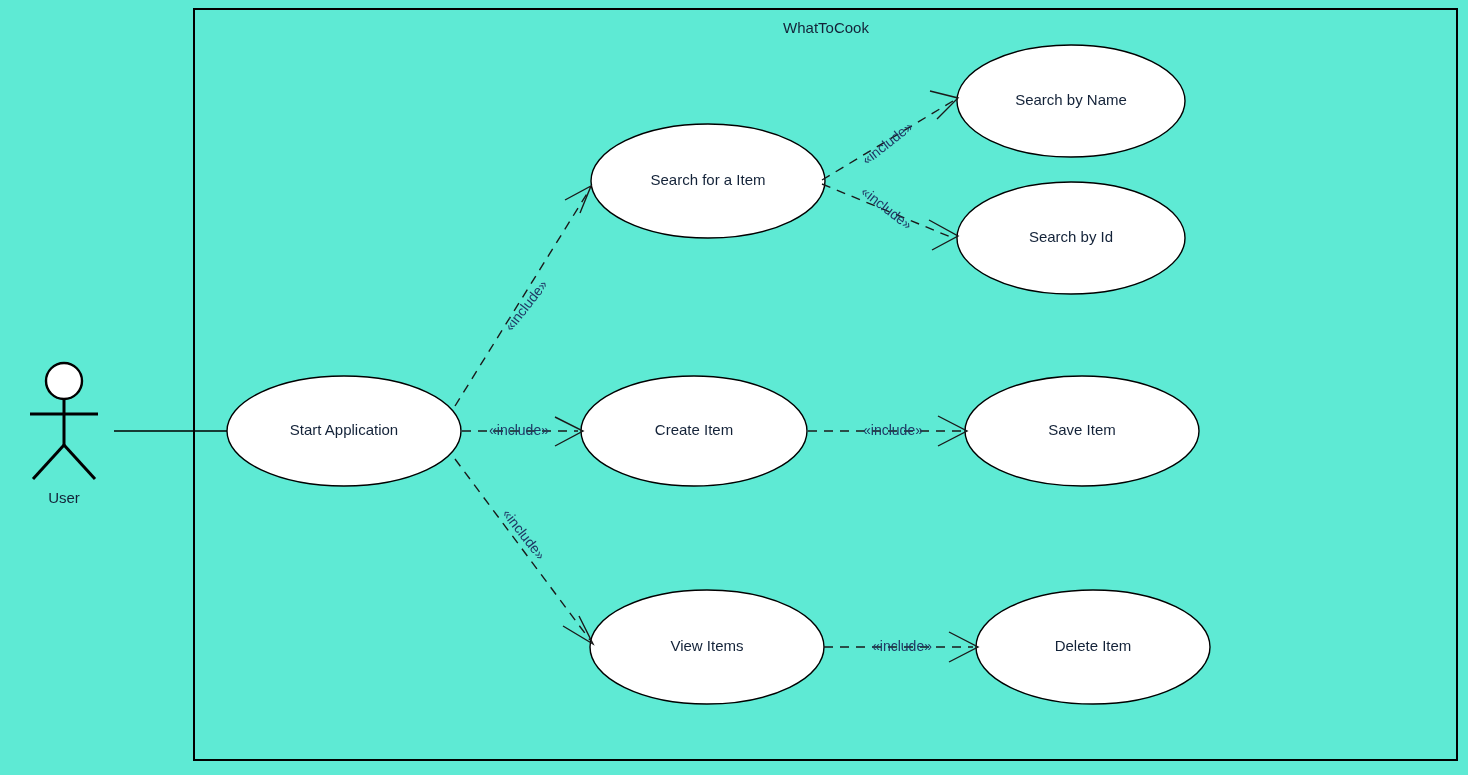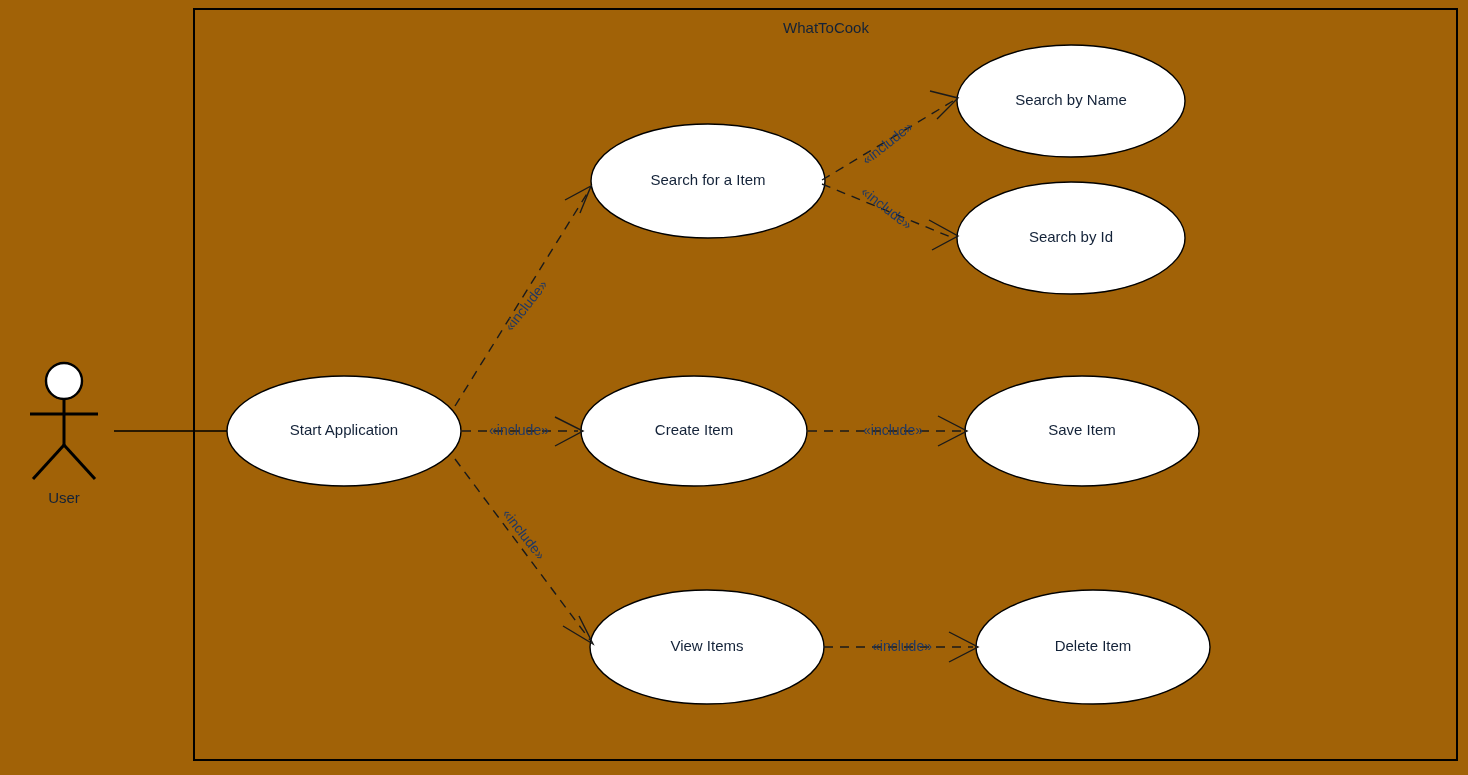--- a/index.html
+++ b/index.html
@@ -8,21 +8,21 @@
     padding: 0;
     background: #ffffff;
   }
   body {
     font-family: "Liberation Sans", sans-serif;
   }
   #canvas-wrap {
     position: relative;
     width: 1468px;
     height: 775px;
-    background: #a16207;
+    background: #5eead4;
     overflow: hidden;
   }
   svg#diagram {
     position: absolute;
     left: 0;
     top: 0;
     width: 1468px;
     height: 775px;
     display: block;
   }

